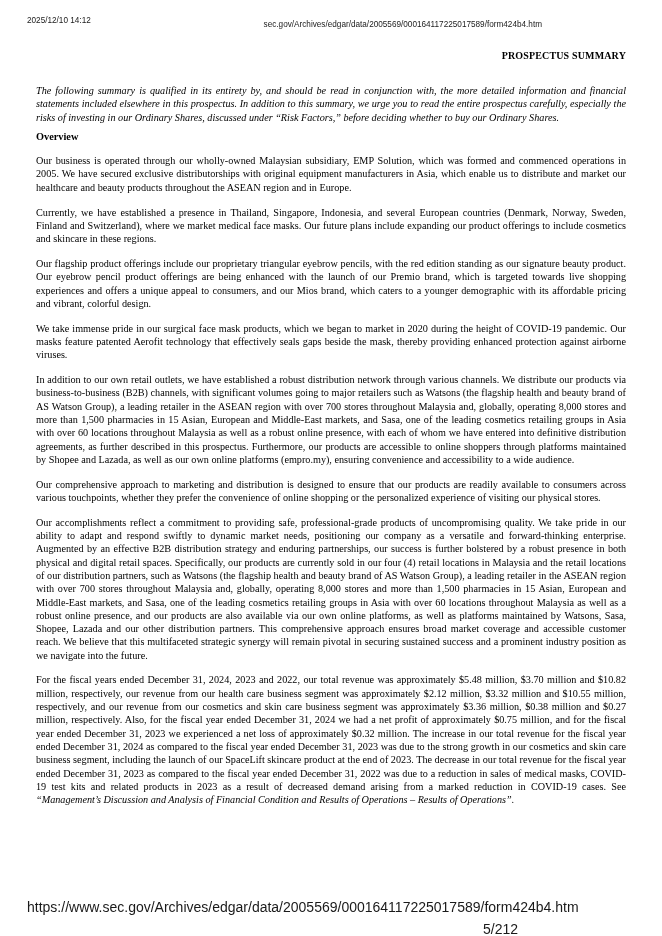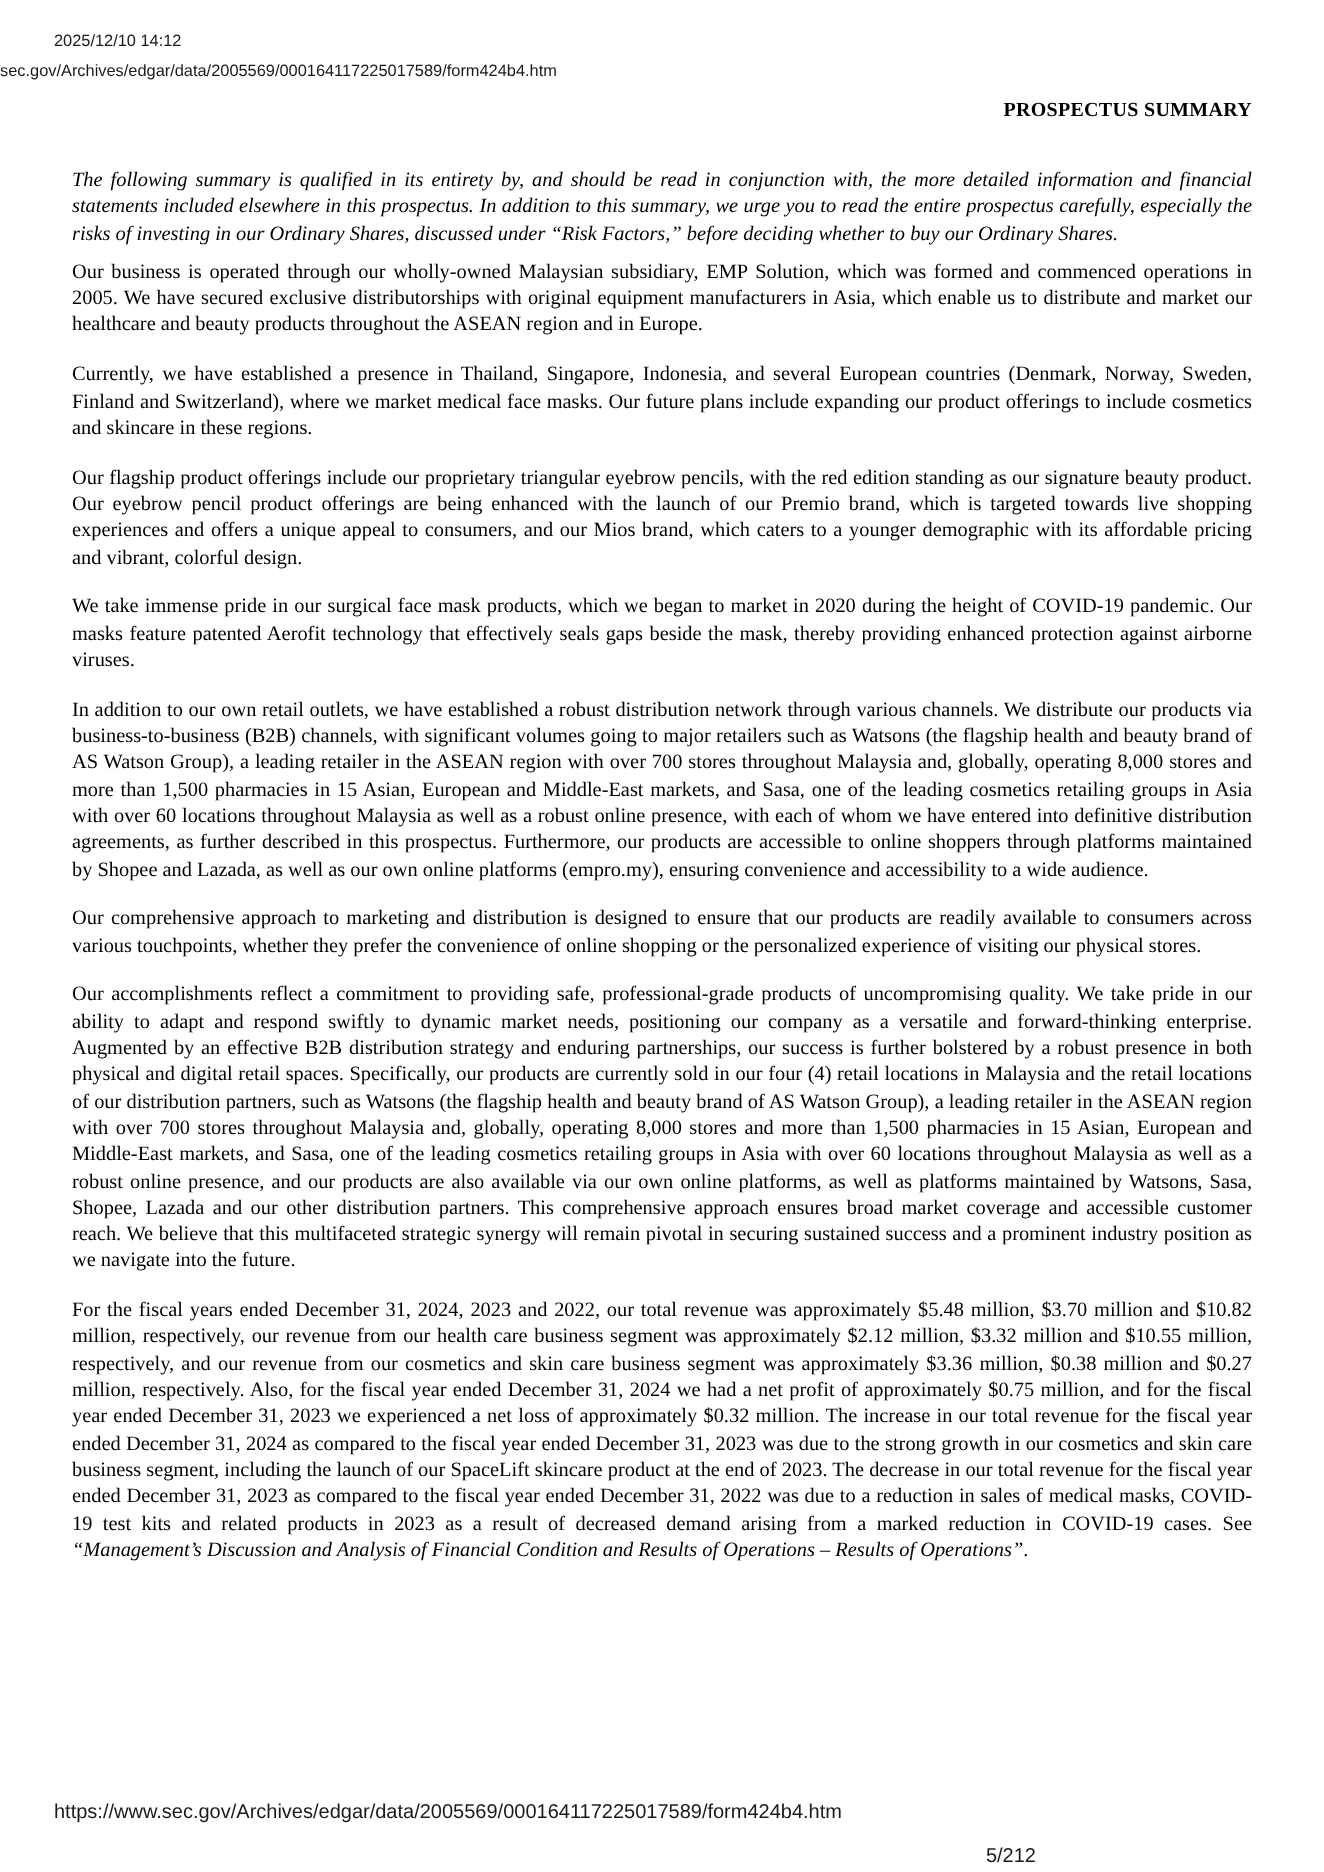--- a/index.html
+++ b/index.html
@@ -30,34 +30,34 @@
   }
   .print-header .ph-left {
     position: absolute;
     left: 27px;
     top: 0;
     white-space: nowrap;
   }
   .print-header .ph-center {
     position: absolute;
     left: 0;
-    top: 15px;
+    top: 4px;
     width: 542px;
-    text-align: left;
+    text-align: right;
     white-space: nowrap;
   }
 
   .print-footer {
     position: absolute;
     bottom: 22px;
     left: 0;
     width: 545px;
     height: 14px;
     font-family: "Liberation Sans", "DejaVu Sans", sans-serif;
-    font-size: 10px;
+    font-size: 14px;
     color: #1a1a1a;
     line-height: 14px;
   }
   .print-footer .pf-left {
     position: absolute;
     left: 27px;
     top: 0;
     white-space: nowrap;
   }
   .print-footer .pf-right {
@@ -130,20 +130,21 @@
 </div>
 
 <div class="page">
 
   <h1 class="doc-title">PROSPECTUS SUMMARY</h1>
 
   <div class="flow">
 
     <p class="para intro">The following summary is qualified in its entirety by, and should be read in conjunction with, the more detailed information and financial statements included elsewhere in this prospectus. In addition to this summary, we urge you to read the entire prospectus carefully, especially the risks of investing in our Ordinary Shares, discussed under “Risk Factors,” before deciding whether to buy our Ordinary Shares.</p>
 
+    <h2 class="section-heading">Overview</h2>
 
     <p class="para">Our business is operated through our wholly-owned Malaysian subsidiary, EMP Solution, which was formed and commenced operations in 2005. We have secured exclusive distributorships with original equipment manufacturers in Asia, which enable us to distribute and market our healthcare and beauty products throughout the ASEAN region and in Europe.</p>
     <p class="para">Currently, we have established a presence in Thailand, Singapore, Indonesia, and several European countries (Denmark, Norway, Sweden, Finland and Switzerland), where we market medical face masks. Our future plans include expanding our product offerings to include cosmetics and skincare in these regions.</p>
     <p class="para">Our flagship product offerings include our proprietary triangular eyebrow pencils, with the red edition standing as our signature beauty product. Our eyebrow pencil product offerings are being enhanced with the launch of our Premio brand, which is targeted towards live shopping experiences and offers a unique appeal to consumers, and our Mios brand, which caters to a younger demographic with its affordable pricing and vibrant, colorful design.</p>
     <p class="para">We take immense pride in our surgical face mask products, which we began to market in 2020 during the height of COVID-19 pandemic. Our masks feature patented Aerofit technology that effectively seals gaps beside the mask, thereby providing enhanced protection against airborne viruses.</p>
     <p class="para">In addition to our own retail outlets, we have established a robust distribution network through various channels. We distribute our products via business-to-business (B2B) channels, with significant volumes going to major retailers such as Watsons (the flagship health and beauty brand of AS Watson Group), a leading retailer in the ASEAN region with over 700 stores throughout Malaysia and, globally, operating 8,000 stores and more than 1,500 pharmacies in 15 Asian, European and Middle-East markets, and Sasa, one of the leading cosmetics retailing groups in Asia with over 60 locations throughout Malaysia as well as a robust online presence, with each of whom we have entered into definitive distribution agreements, as further described in this prospectus. Furthermore, our products are accessible to online shoppers through platforms maintained by Shopee and Lazada, as well as our own online platforms (empro.my), ensuring convenience and accessibility to a wide audience.</p>
     <p class="para">Our comprehensive approach to marketing and distribution is designed to ensure that our products are readily available to consumers across various touchpoints, whether they prefer the convenience of online shopping or the personalized experience of visiting our physical stores.</p>
     <p class="para">Our accomplishments reflect a commitment to providing safe, professional-grade products of uncompromising quality. We take pride in our ability to adapt and respond swiftly to dynamic market needs, positioning our company as a versatile and forward-thinking enterprise. Augmented by an effective B2B distribution strategy and enduring partnerships, our success is further bolstered by a robust presence in both physical and digital retail spaces. Specifically, our products are currently sold in our four (4) retail locations in Malaysia and the retail locations of our distribution partners, such as Watsons (the flagship health and beauty brand of AS Watson Group), a leading retailer in the ASEAN region with over 700 stores throughout Malaysia and, globally, operating 8,000 stores and more than 1,500 pharmacies in 15 Asian, European and Middle-East markets, and Sasa, one of the leading cosmetics retailing groups in Asia with over 60 locations throughout Malaysia as well as a robust online presence, and our products are also available via our own online platforms, as well as platforms maintained by Watsons, Sasa, Shopee, Lazada and our other distribution partners. This comprehensive approach ensures broad market coverage and accessible customer reach. We believe that this multifaceted strategic synergy will remain pivotal in securing sustained success and a prominent industry position as we navigate into the future.</p>
 
     <p class="para"><span>For the fiscal years ended December 31, 2024, 2023 and 2022, our total revenue was approximately $5.48 million, $3.70 million and $10.82 million, respectively, our revenue from our health care business segment was approximately $2.12 million, $3.32 million and $10.55 million, respectively, and our revenue from our cosmetics and skin care business segment was approximately $3.36 million, $0.38 million and $0.27 million, respectively. Also, for the fiscal year ended December 31, 2024 we had a net profit of approximately $0.75 million, and for the fiscal year ended December 31, 2023 we experienced a net loss of approximately $0.32 million. The increase in our total revenue for the fiscal year ended December 31, 2024 as compared to the fiscal year ended December 31, 2023 was due to the strong growth in our cosmetics and skin care business segment, including the launch of our SpaceLift skincare product at the end of 2023. The decrease in our total revenue for the fiscal year ended December 31, 2023 as compared to the fiscal year ended December 31, 2022 was due to a reduction in sales of medical masks, COVID-19 test kits and related products in 2023 as a result of decreased demand arising from a marked reduction in COVID-19 cases. See </span><em class="ital">“Management’s Discussion and Analysis of Financial Condition and Results of Operations – Results of Operations”</em><span>.</span></p>

